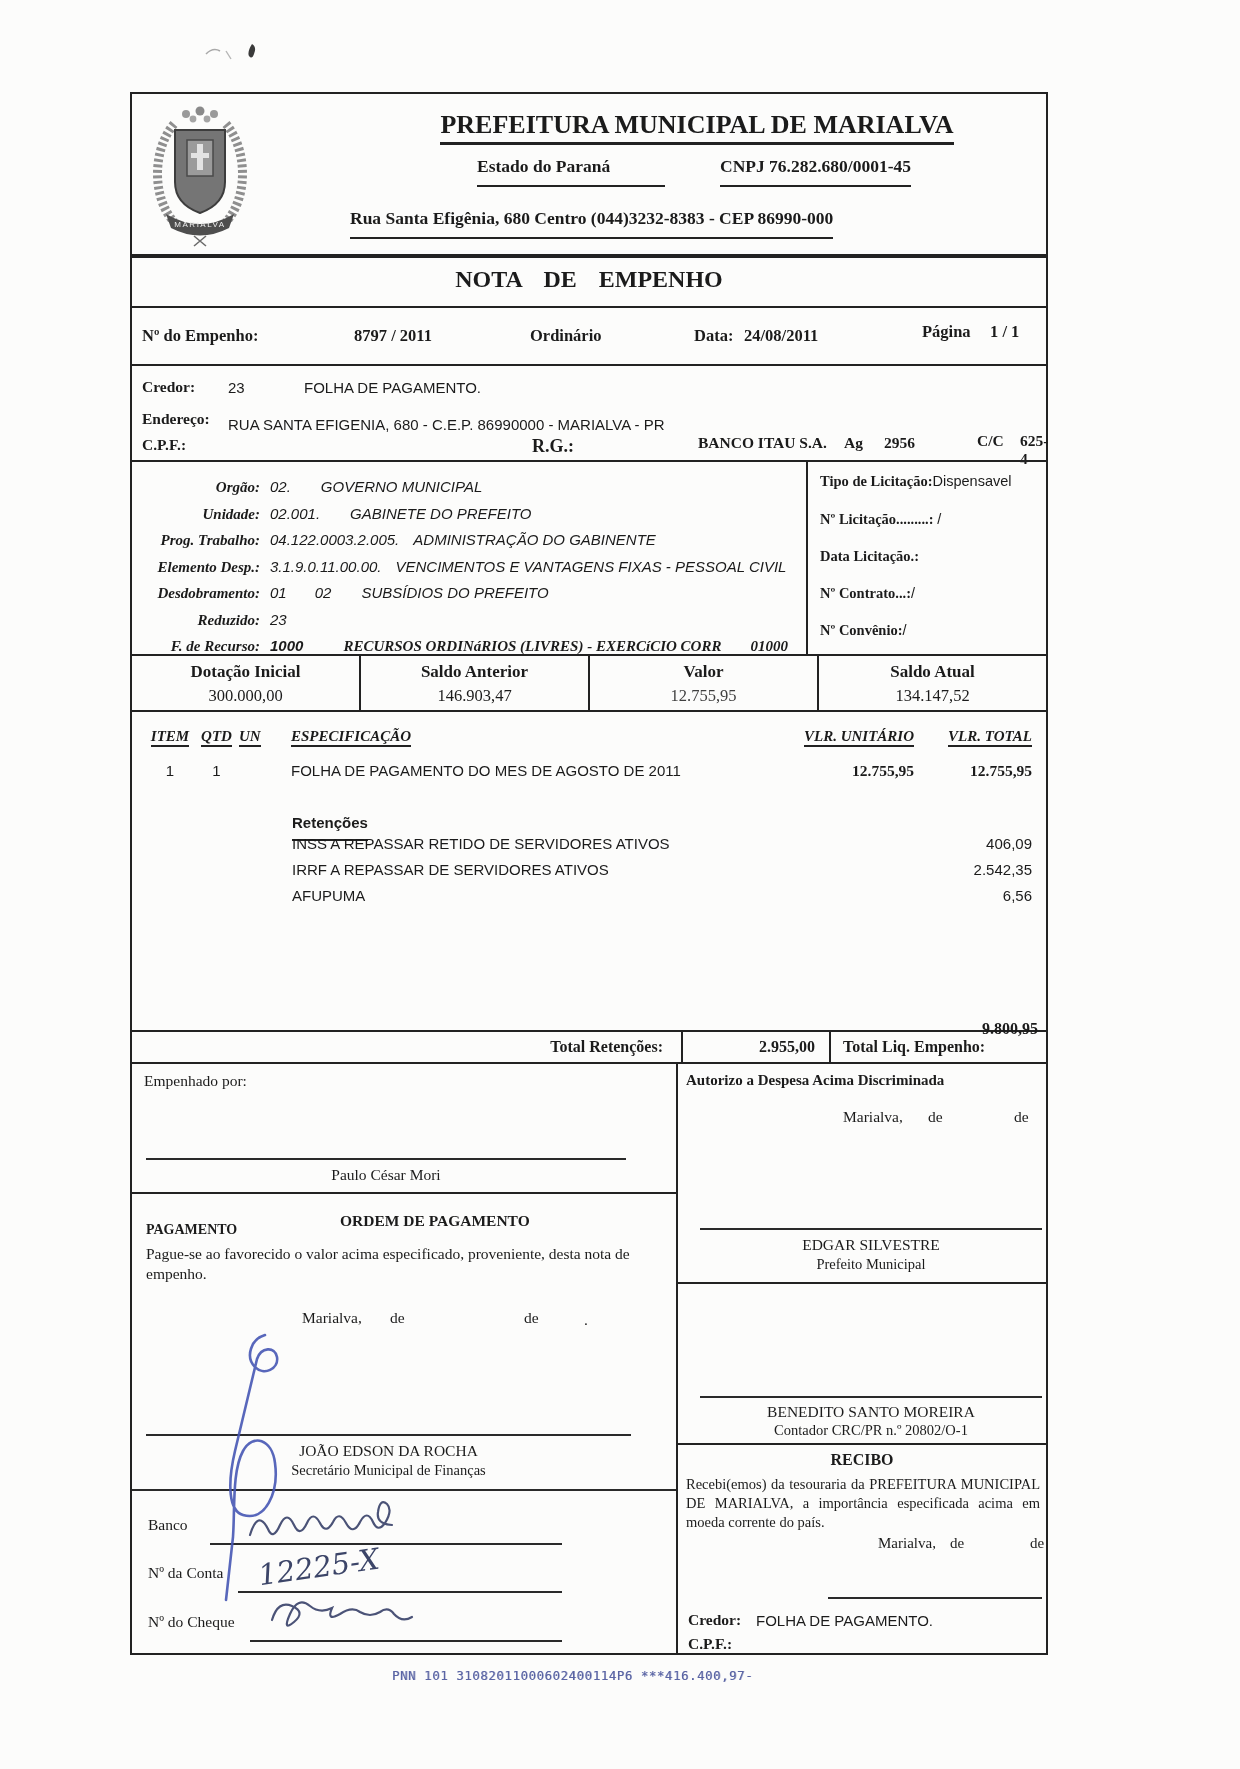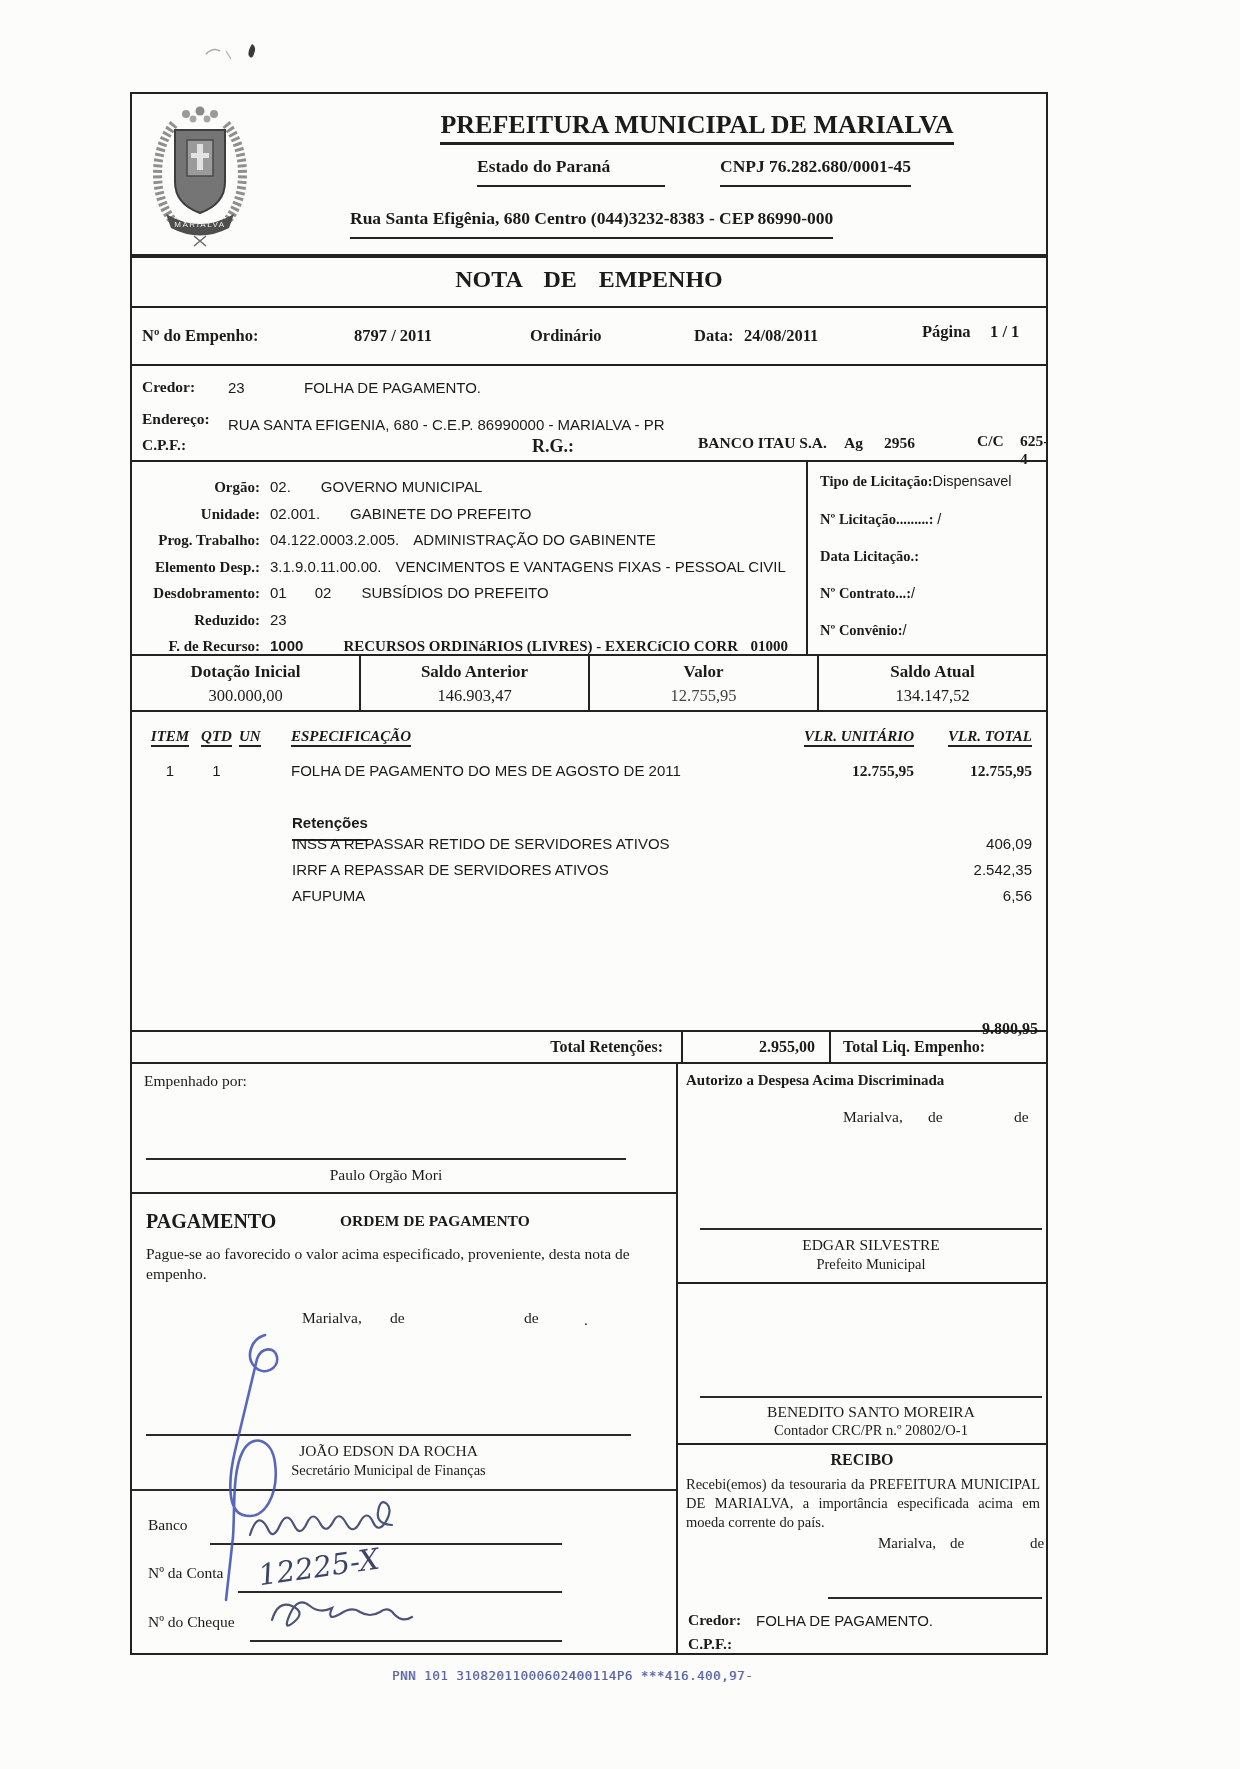--- a/index.html
+++ b/index.html
@@ -9,21 +9,21 @@
   .box{position:absolute;left:130px;width:918px;border:2px solid #222;box-sizing:border-box;background:transparent;}
   .ser{font-family:"Liberation Serif",serif;}
   .san{font-family:"Liberation Sans",sans-serif;}
   .b{font-weight:bold;}
   .u2{border-bottom:2px solid #222;padding-bottom:8px;}
   .sigline{position:absolute;border-top:2px solid #2a2a2a;height:0;}
   .thinline{position:absolute;border-top:2px solid #2a2a2a;height:0;}
   .ctr{text-align:center;}
   .rt{text-align:right;}
   
-  .brow{display:flex;align-items:center;line-height:26.5px;position:relative;}
+  .brow{display:flex;align-items:center;line-height:26.5px;position:relative;font-style:italic;}
   .blab{width:128px;text-align:right;font-weight:bold;font-size:15px;flex:0 0 auto;}
   .bcode{margin-left:10px;font-size:15px;}
   .bdesc{margin-left:30px;font-size:15px;}
   
   .bal{flex:1;box-sizing:border-box;padding-top:6px;text-align:center;}
   .bal+.bal{border-left:2px solid #222;}
   .ballab{font-weight:bold;font-size:17px;}
   .balval{font-size:16.5px;margin-top:4px;}
   
   .ihead{display:flex;align-items:baseline;position:absolute;left:14px;right:14px;top:18px;
@@ -229,24 +229,24 @@
       <span class="abs ser b" style="right:8px;top:-12px;font-size:16px;">9.800,95</span>
     </div>
   </div>
 
   <div class="box" style="top:1062px;height:593px;">
 
     <div class="abs" style="left:0;top:0;width:546px;height:100%;border-right:2px solid #222;box-sizing:border-box;">
       <div class="abs" style="left:0;top:0;right:0;height:128px;border-bottom:2px solid #222;">
         <span class="abs ser" style="left:12px;top:8px;font-size:15.5px;">Empenhado por:</span>
         <div class="sigline" style="left:14px;width:480px;top:94px;"></div>
-        <div class="abs ctr ser" style="left:14px;width:480px;top:102px;font-size:15.5px;">Paulo Orgão Mori</div>
+        <div class="abs ctr ser" style="left:14px;width:480px;top:102px;font-size:15.5px;">Paulo César Mori</div>
       </div>
       <div class="abs" style="left:0;top:130px;right:0;bottom:0;">
-        <span class="abs ser b" style="left:14px;top:16px;font-size:20px;">PAGAMENTO</span>
+        <span class="abs ser b" style="left:14px;top:28px;font-size:14px;">PAGAMENTO</span>
         <span class="abs ser b" style="left:208px;top:18px;font-size:15.5px;">ORDEM DE PAGAMENTO</span>
         <div class="abs para ser" style="left:14px;top:50px;right:16px;">Pague-se ao favorecido o valor acima especificado, proveniente, desta nota de empenho.</div>
         <span class="abs ser" style="left:170px;top:115px;font-size:15.5px;">Marialva,</span>
         <span class="abs ser" style="left:258px;top:115px;font-size:15.5px;">de</span>
         <span class="abs ser" style="left:392px;top:115px;font-size:15.5px;">de</span>
         <span class="abs ser" style="left:452px;top:117px;font-size:15.5px;">.</span>
         <div class="sigline" style="left:14px;width:485px;top:240px;"></div>
         <div class="abs ctr ser" style="left:14px;width:485px;top:248px;font-size:15.5px;">JOÃO EDSON DA ROCHA</div>
         <div class="abs ctr ser small-role" style="left:14px;width:485px;top:268px;">Secretário Municipal de Finanças</div>
         <div class="thinline" style="left:0;right:0;top:295px;"></div>

